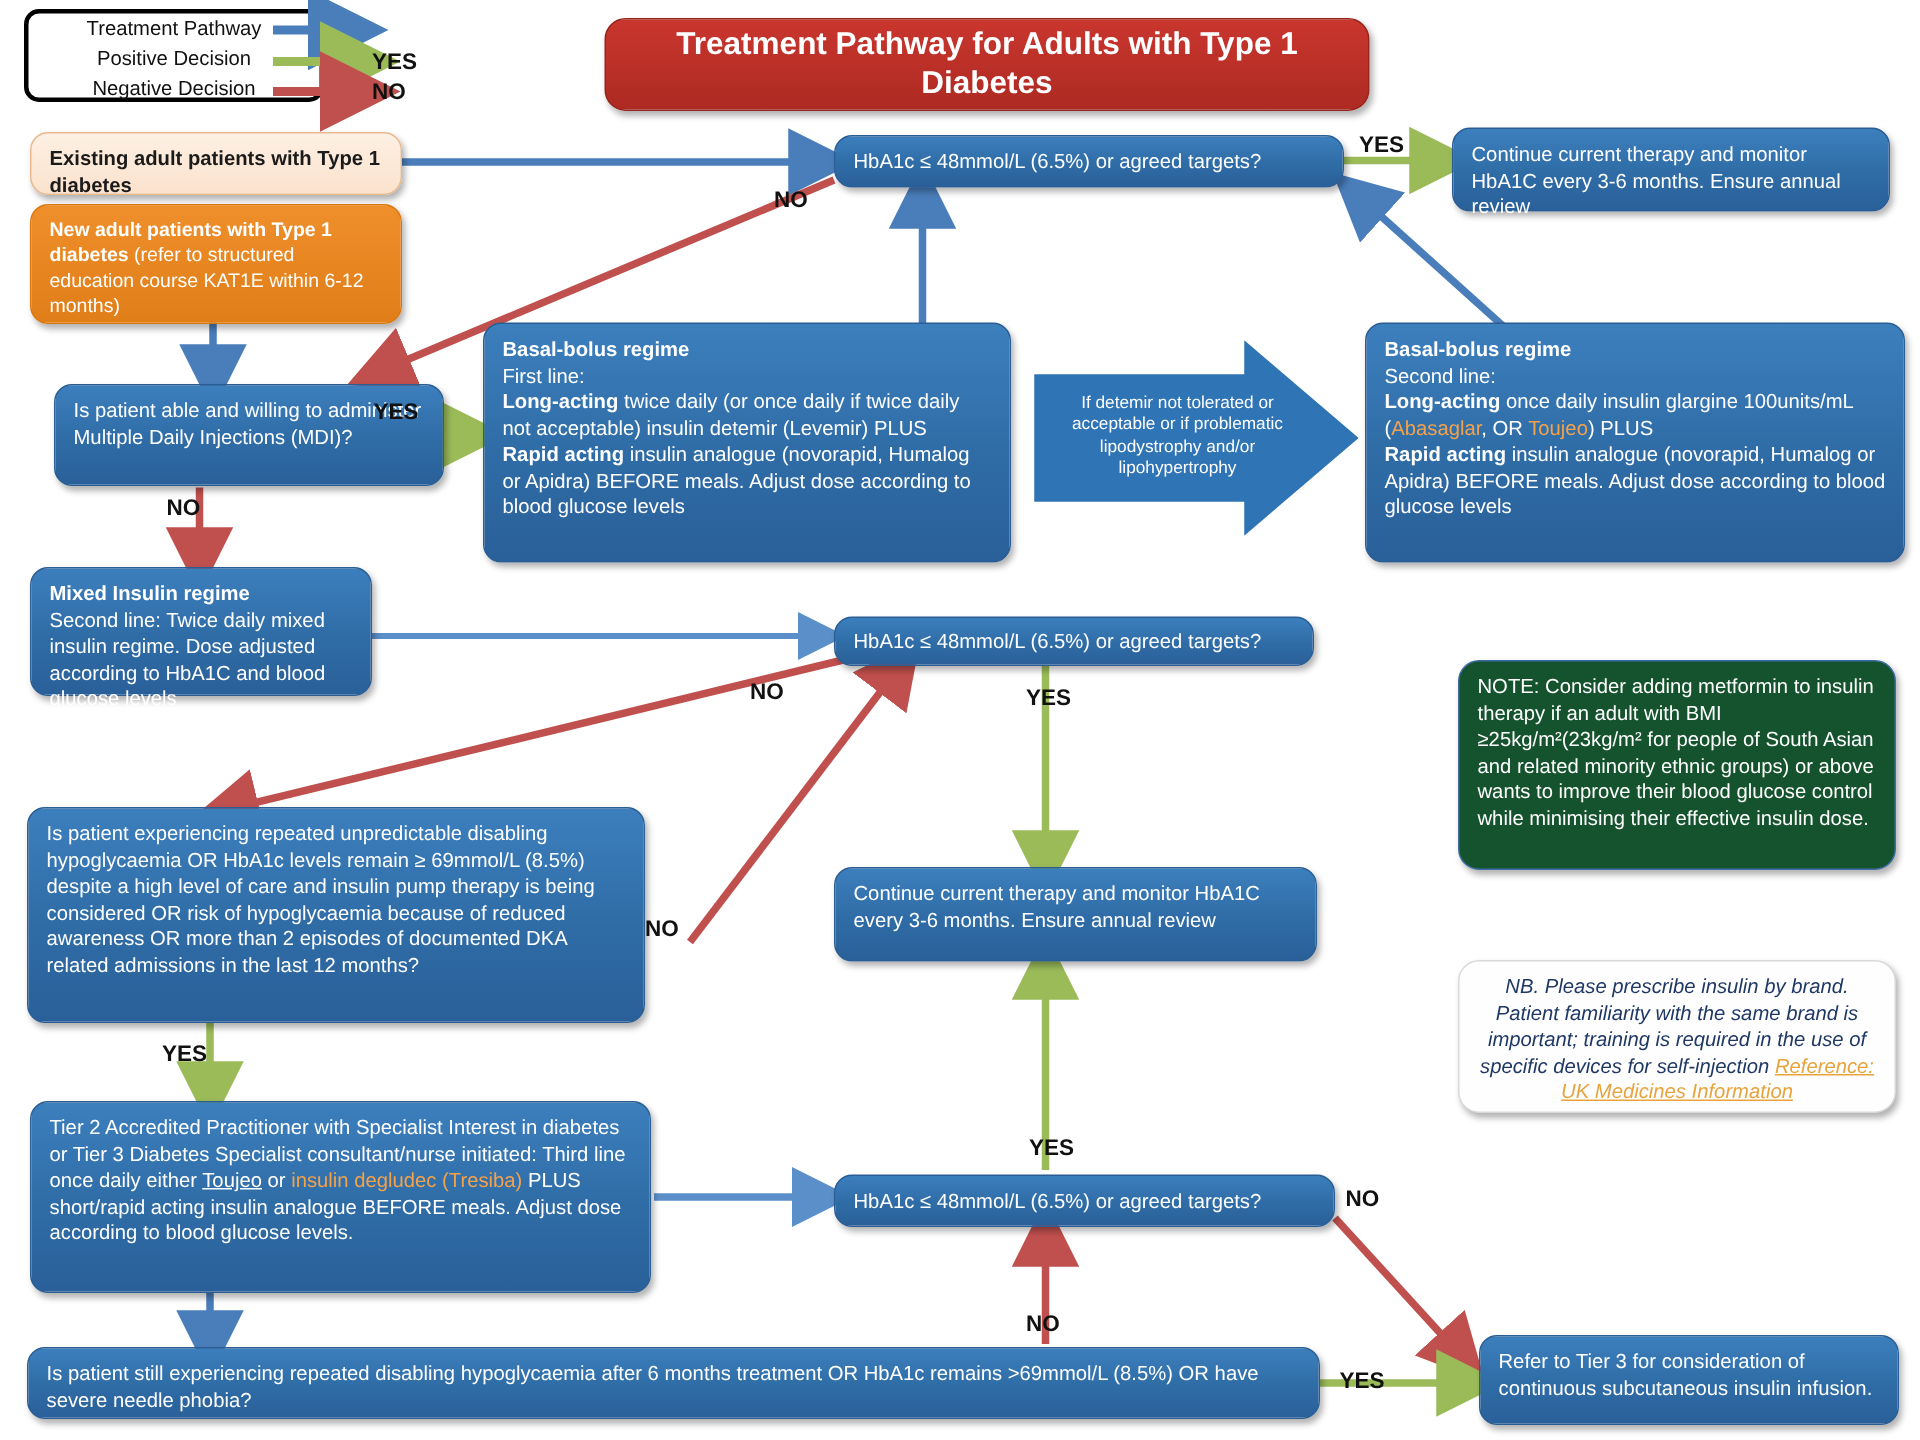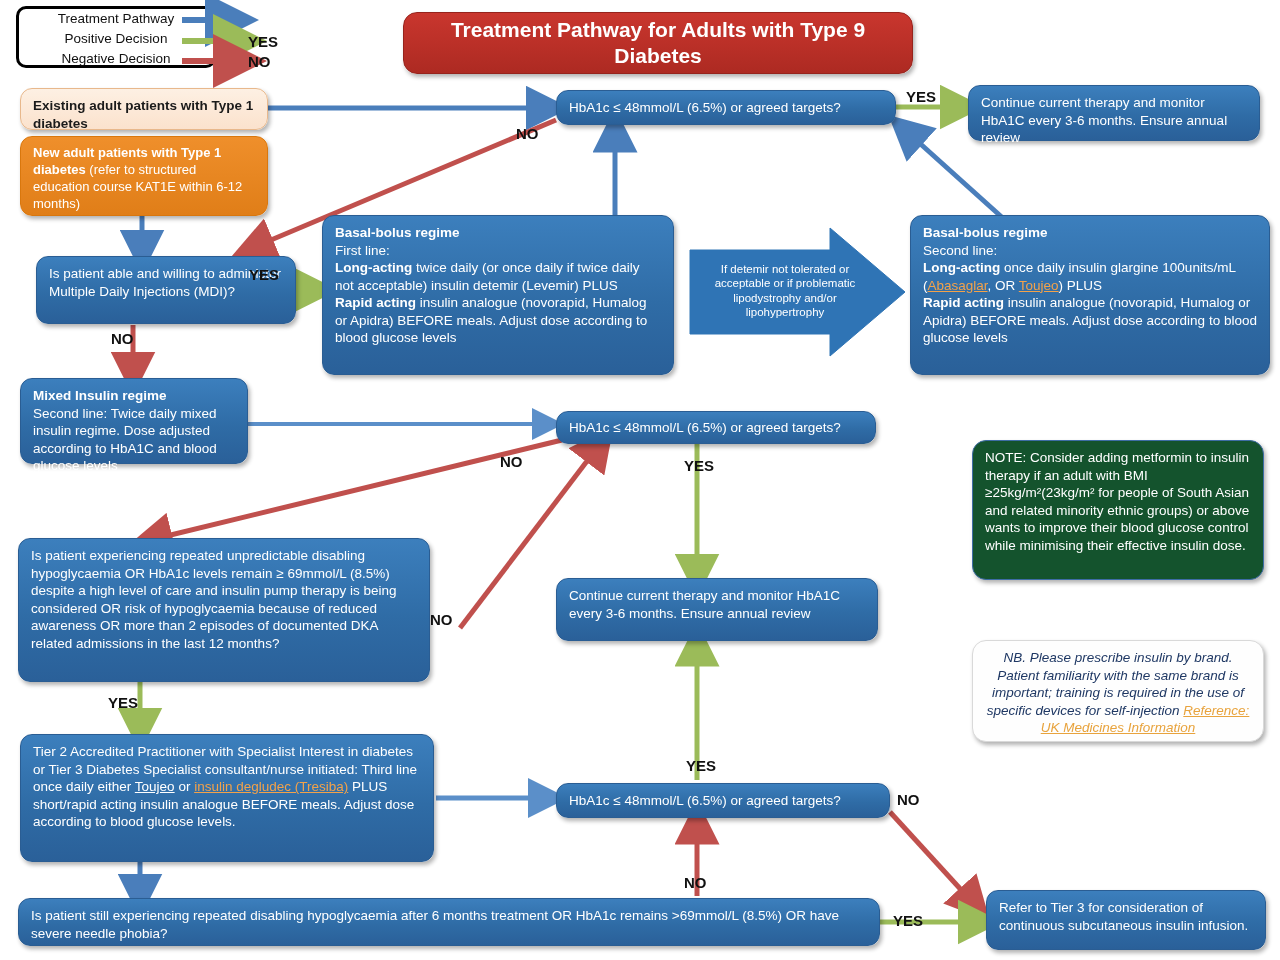--- a/index.html
+++ b/index.html
@@ -48,21 +48,21 @@
   }
   .note-blue{
     background:#14532d;border:1px solid #3e6da5;color:#ffffff;
     border-radius:14px;
   }
   .nb-white{
     background:#fefefe;border:1px solid #d9d9d9;color:#1f3864;
     border-radius:14px;font-style:italic;
   }
   b,.bold{font-weight:bold;}
-  .lnk-orange{color:#f3a24a;text-decoration:underline;margin-top:31px;}
+  .lnk-orange{color:#f3a24a;margin-top:31px;}
   .lnk-white{color:#ffffff;text-decoration:underline;}
   .nb-link{color:#e8a33d;text-decoration:underline;font-style:italic;}
 
   
   #legend{
     position:absolute;left:16px;top:6px;width:200px;height:62px;
     border:3px solid #000;border-radius:10px;background:#fff;
     box-sizing:border-box;
   }
   #legend .lrow{
@@ -162,21 +162,21 @@
           <path d="M0,0 L9,4.5 L0,9 z" fill="#c0504d"></path>
         </marker>
     </defs>
     <path d="M182,20 L232,20" stroke="#4a7ebb" stroke-width="6" fill="none" marker-end="url(#lgBlue)"></path>
     <path d="M182,41 L240,41" stroke="#9bbb59" stroke-width="6" fill="none" marker-end="url(#lgGreen)"></path>
     <path d="M182,61 L240,61" stroke="#c0504d" stroke-width="6" fill="none" marker-end="url(#lgRed)"></path>
   </svg>
   <div class="leg-label" style="left:248px;top:33px;">YES</div>
   <div class="leg-label" style="left:248px;top:53px;">NO</div>
 
-  <div class="box title-red" style="left:403px;top:12px;width:510px;height:62px;">Treatment Pathway for Adults with Type 9 Diabetes</div>
+  <div class="box title-red" style="left:403px;top:12px;width:510px;height:62px;">Treatment Pathway for Adults with Type 1 Diabetes</div>
 
   <div class="box peach" style="left:20px;top:88px;width:248px;height:42px;font-size:13.5px;font-weight:bold;">Existing adult patients with Type 1 diabetes</div>
 
   <div class="box orange" style="left:20px;top:136px;width:248px;height:80px;font-size:13px;"><span class="bold">New adult patients with Type 1 diabetes</span><span> (refer to structured education course KAT1E within 6-12 months)</span></div>
 
   <div class="box blue" style="left:36px;top:256px;width:260px;height:68px;font-size:13.5px;">Is patient able and willing to administer Multiple Daily Injections (MDI)?</div>
 
   <div class="box blue" style="left:556px;top:90px;width:340px;height:35px;font-size:13.5px;display:flex;align-items:center;">HbA1c ≤ 48mmol/L (6.5%) or agreed targets?</div>
 
   <div class="box blue" style="left:968px;top:85px;width:292px;height:56px;font-size:13.5px;">Continue current therapy and monitor HbA1C every 3-6 months. Ensure annual review</div>

